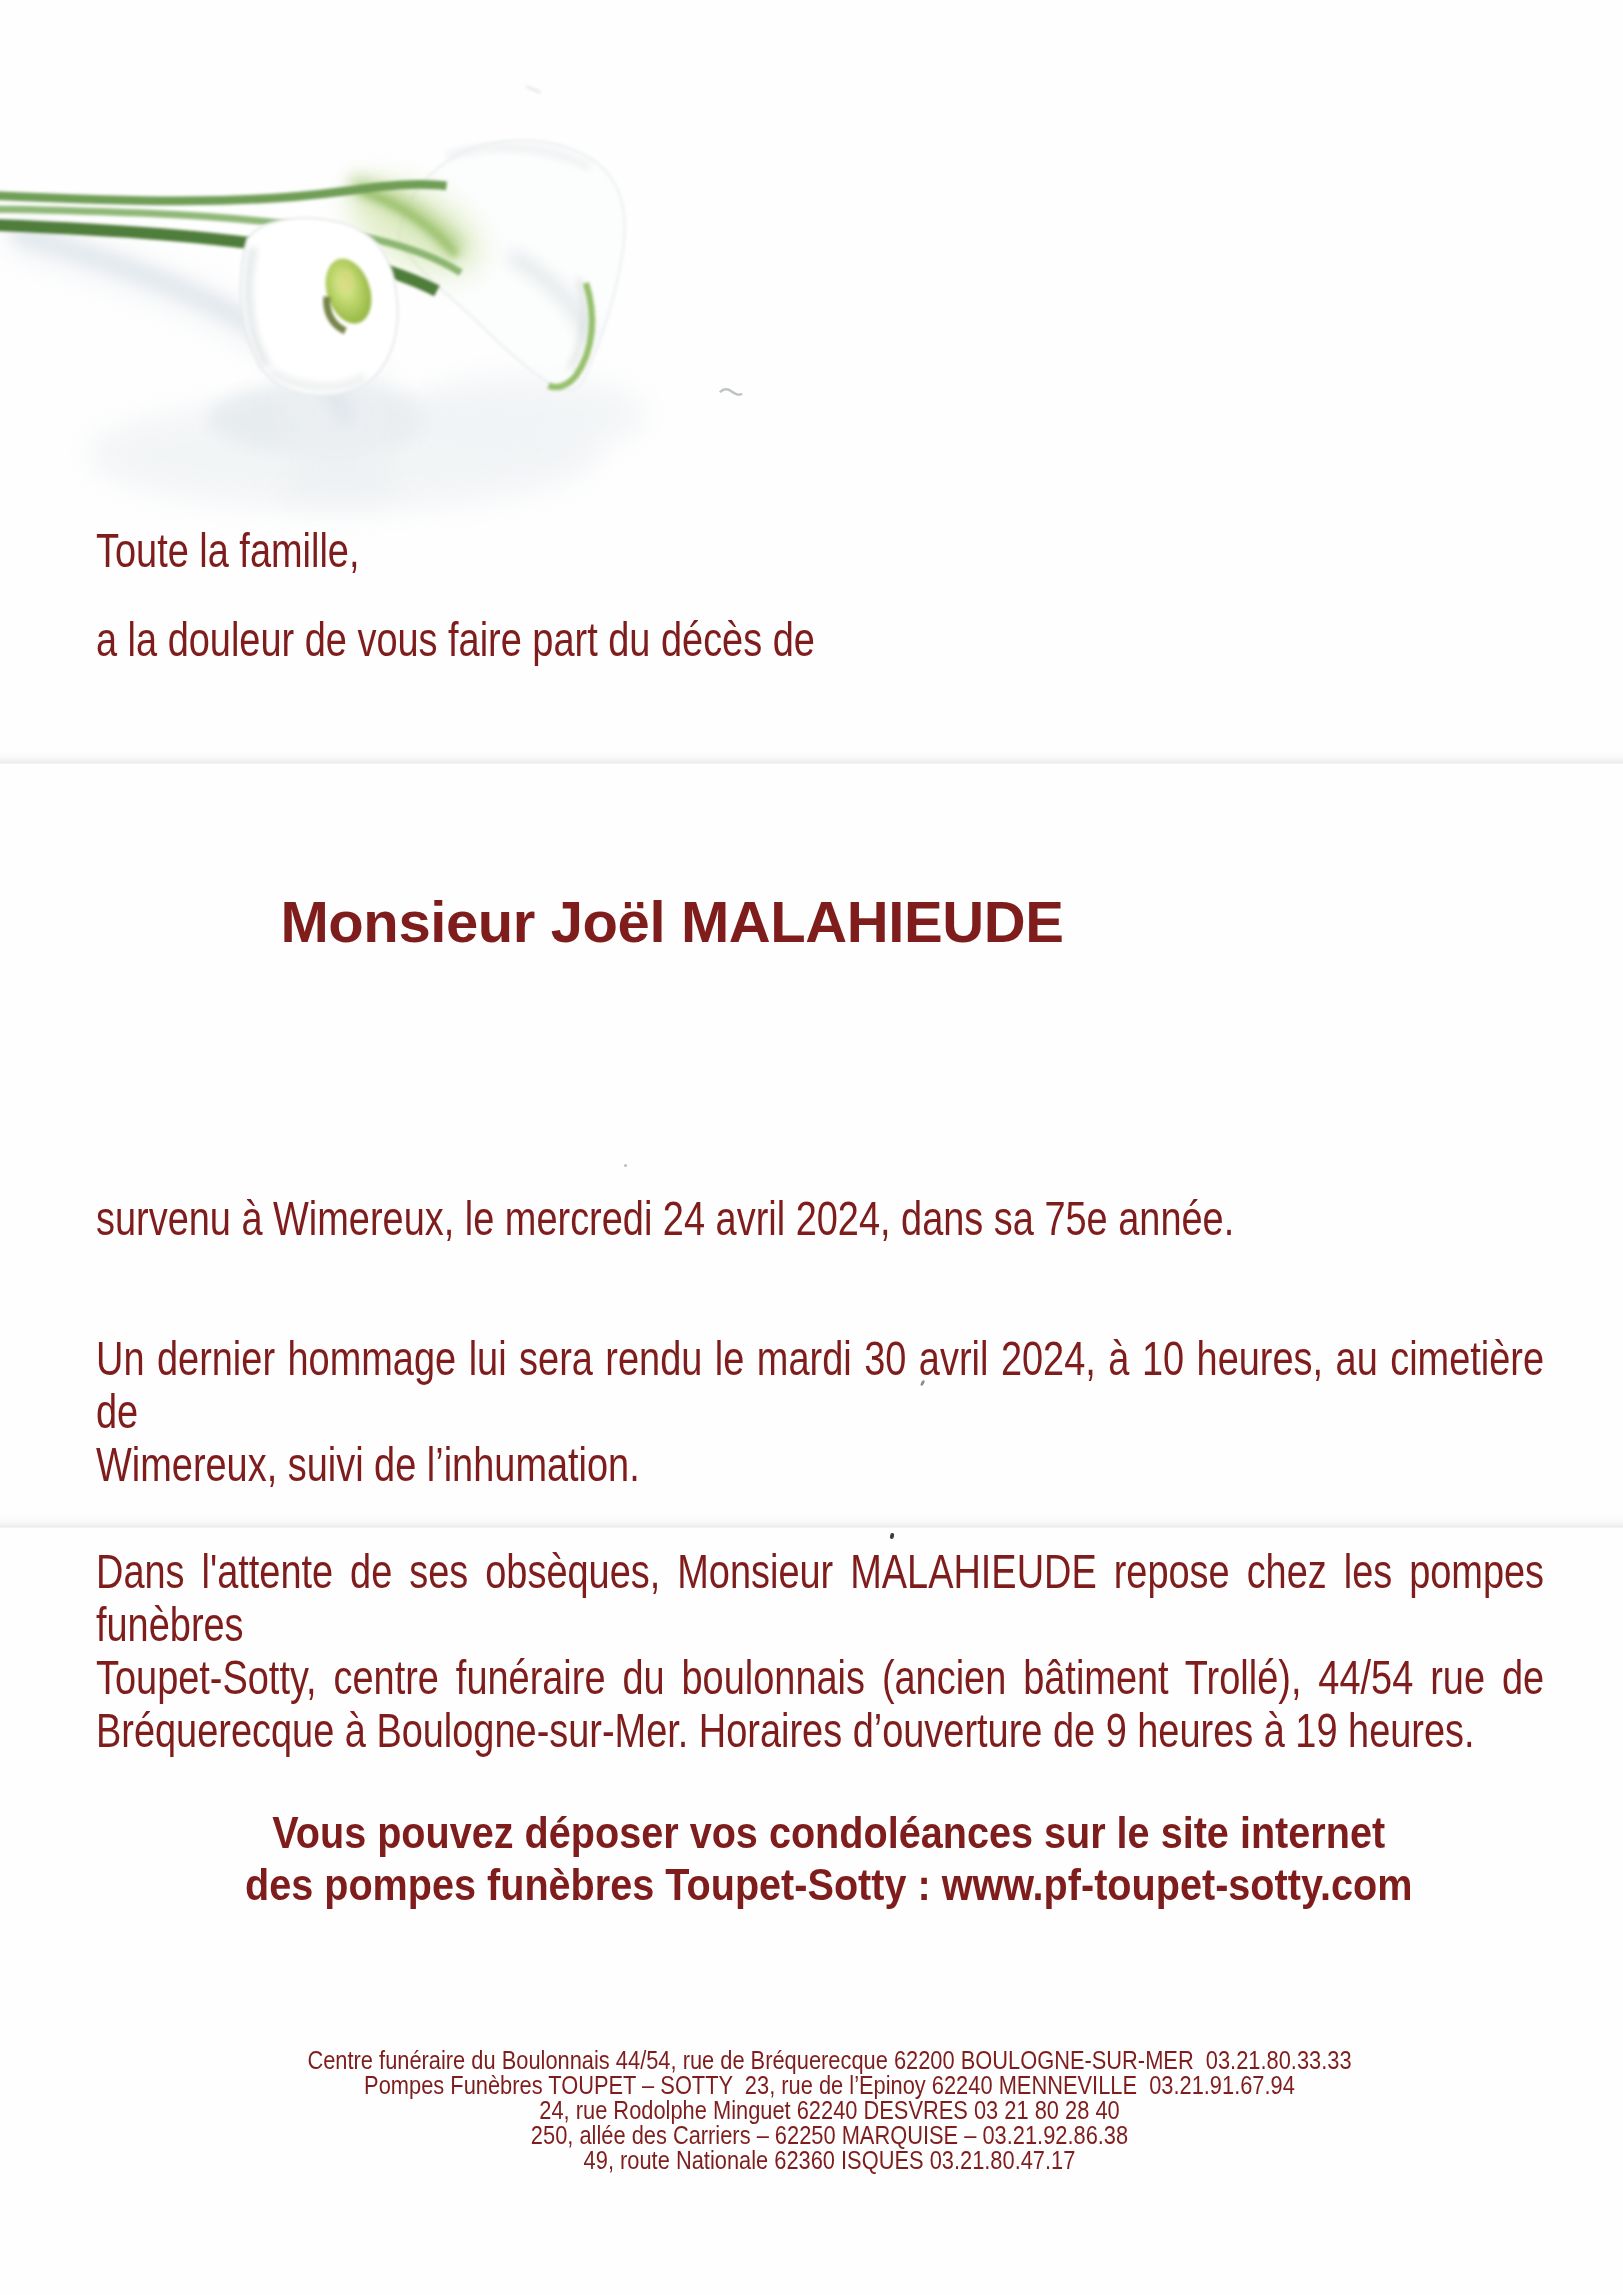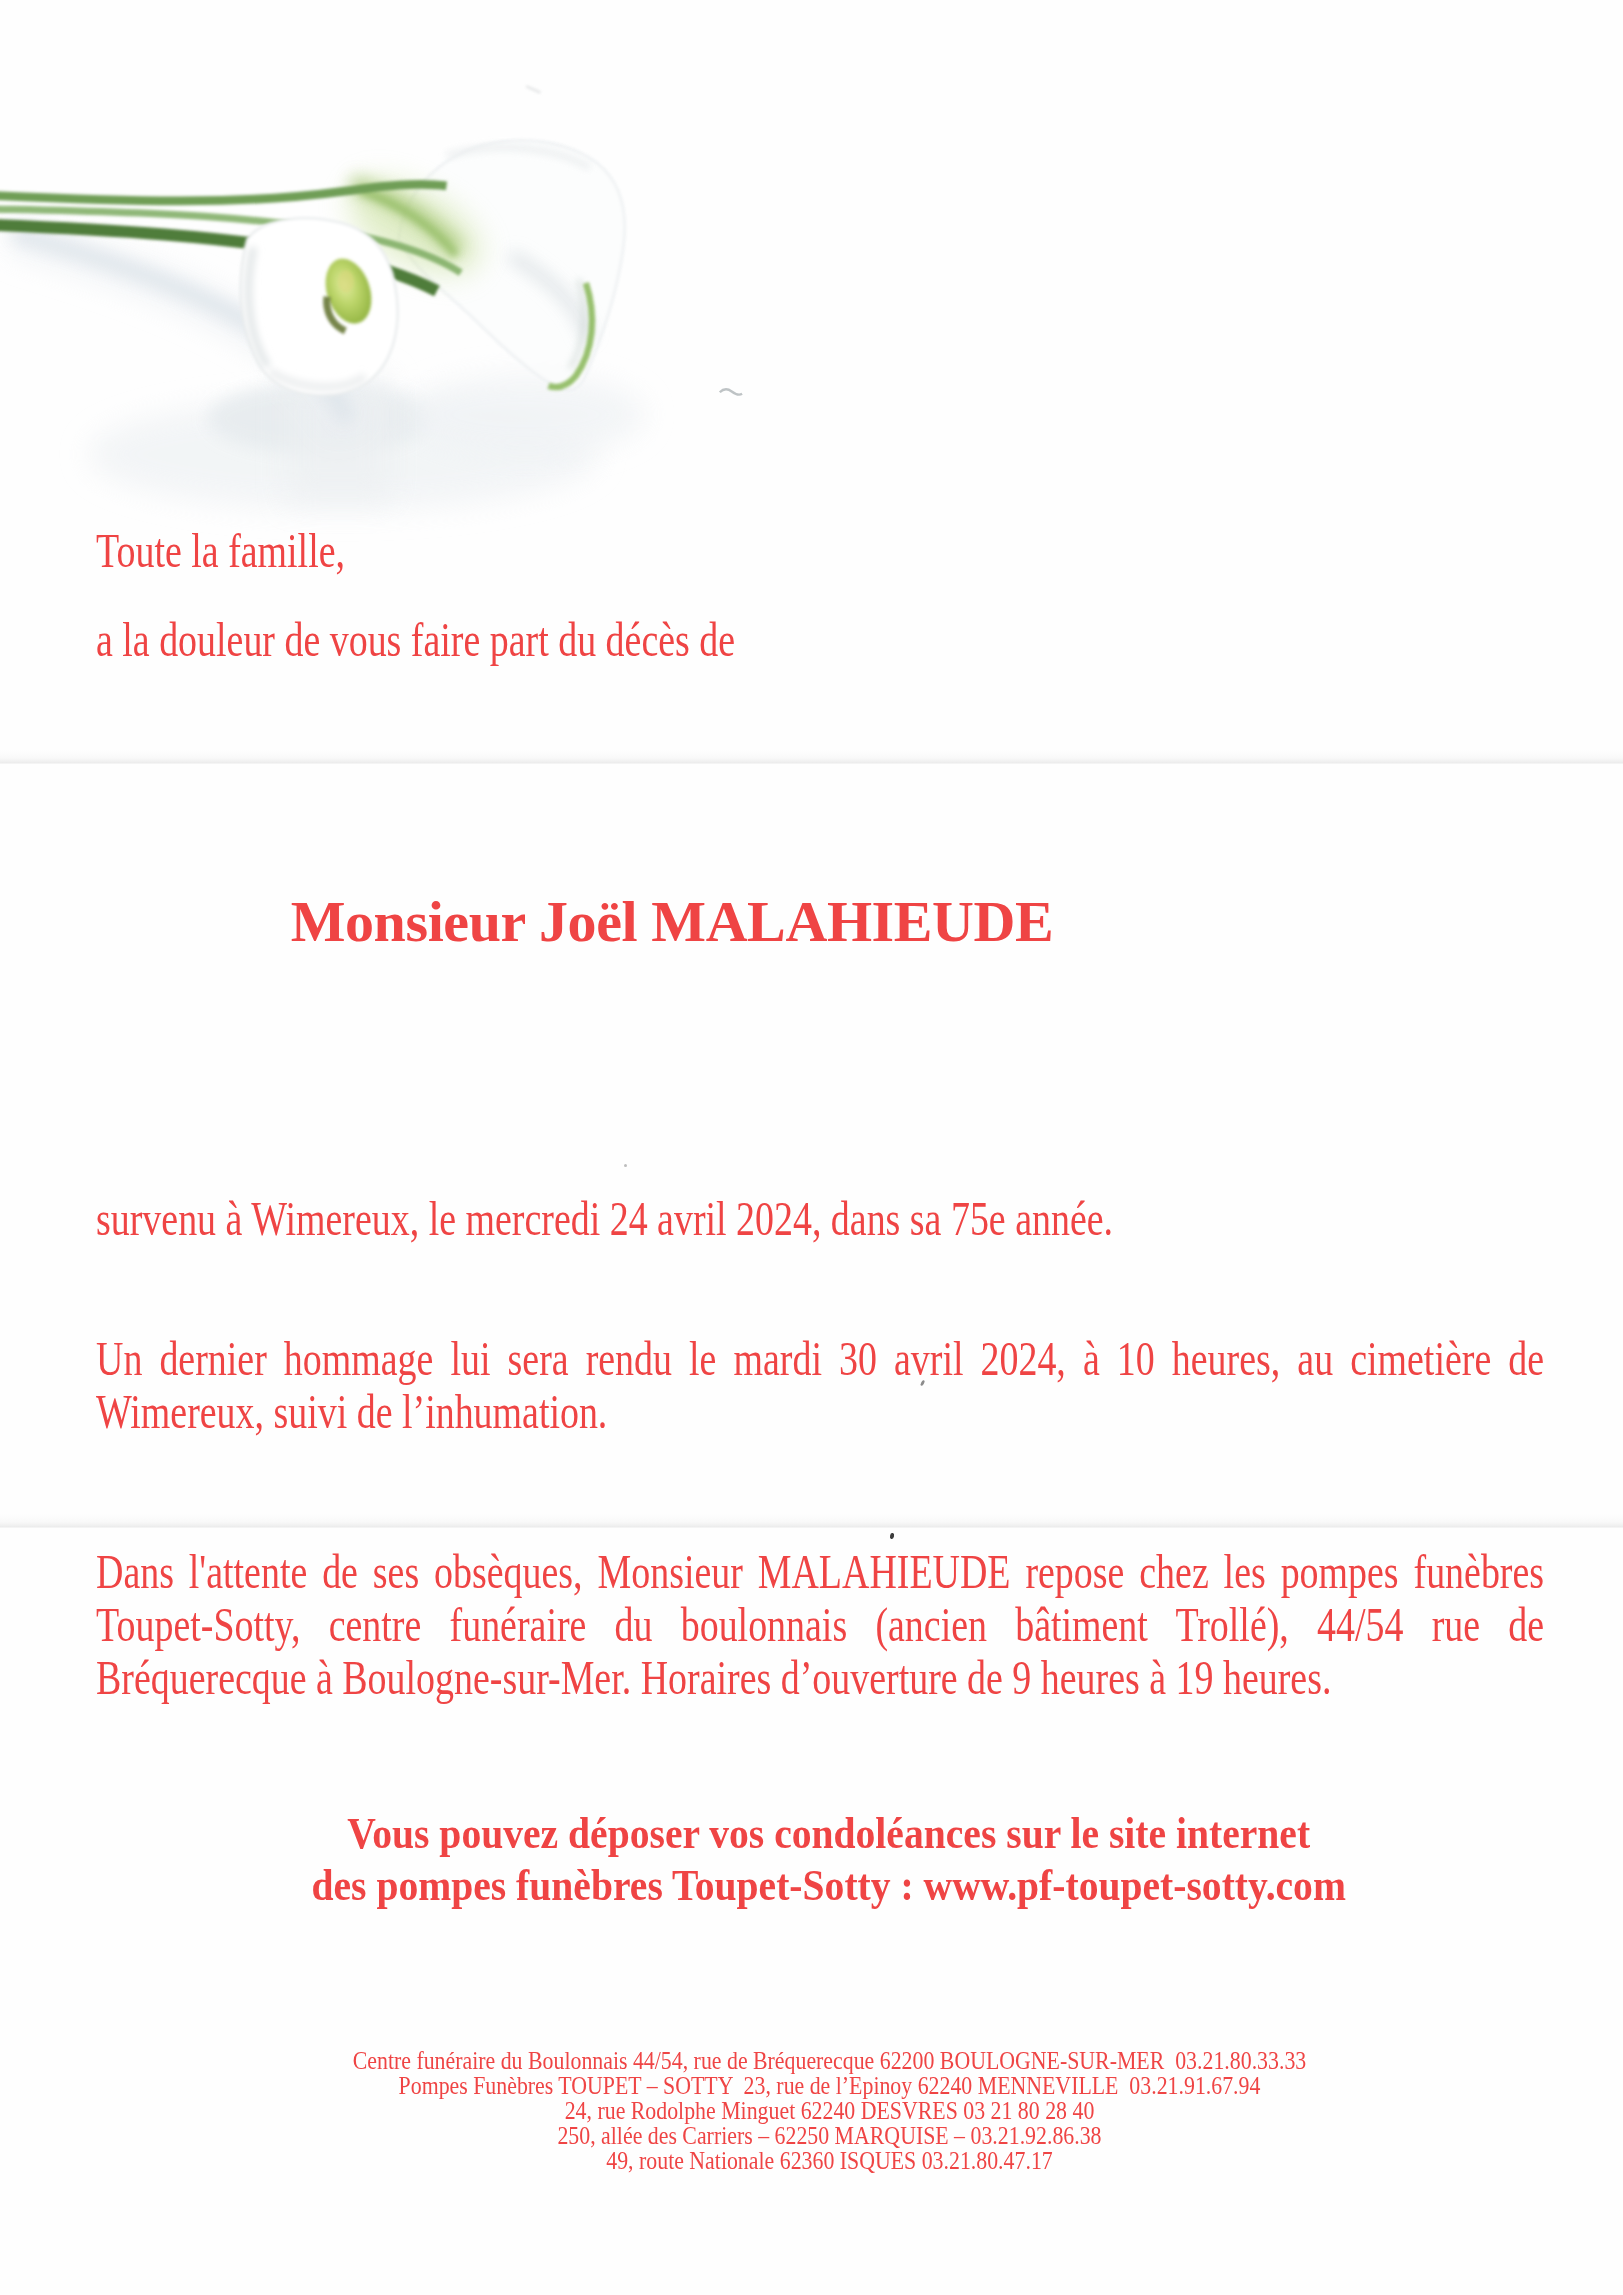--- a/index.html
+++ b/index.html
@@ -1,22 +1,22 @@
 <!DOCTYPE html>
 <html style="font-size:12.8px"><head>
 <meta charset="utf-8">
 <style>
   html,body{margin:0;padding:0;background:#ffffff;}
   .page{
     position:relative;
     width:1624px;height:2295px;
     background:#fefefe;
     overflow:hidden;
-    font-family:Liberation Serif, serif;
-    color:#ef4444;
+    font-family:Liberation Sans, sans-serif;
+    color:#7f1d1d;
   }
   .txt{white-space:pre-wrap;}
   
   .left-block{
     position:absolute;left:96px;
     font-size:48px;line-height:53px;
     transform-origin:left top;transform:scaleX(0.79);
     white-space:nowrap;
   }
   .para{

